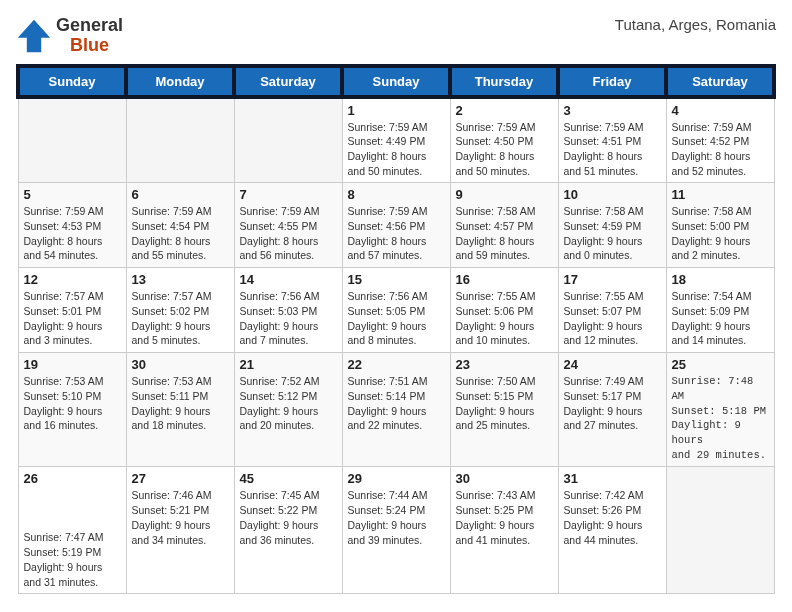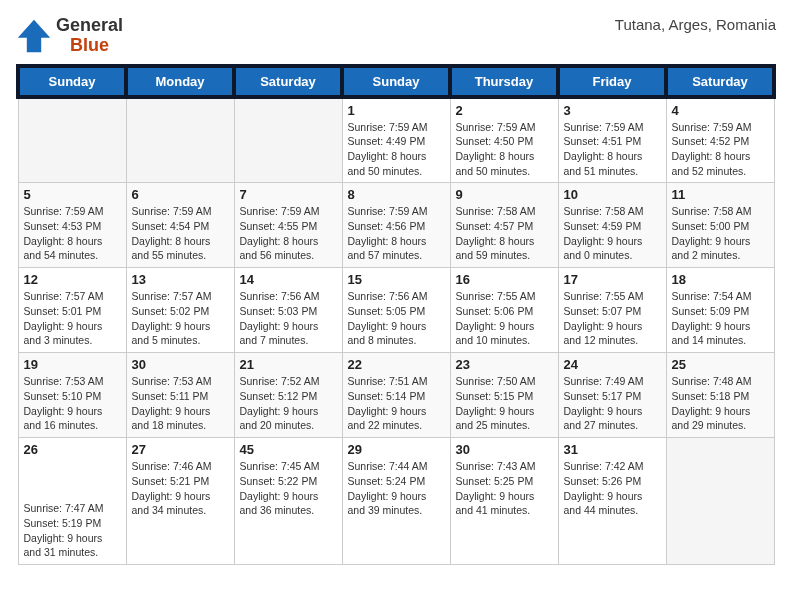--- a/index.html
+++ b/index.html
@@ -292,21 +292,21 @@
         </td>
         <td>
           <div class="day-num">24</div>
           <div class="day-info" style="white-space: pre-line;">Sunrise: 7:49 AM
 Sunset: 5:17 PM
 Daylight: 9 hours
 and 27 minutes.</div>
         </td>
         <td>
           <div class="day-num">25</div>
-          <div class="day-info" style="white-space: pre-line;">Sunrise: 7:48 AM
+          <div class="day-info" style="white-space: pre-line; font-family: Liberation Mono, monospace;">Sunrise: 7:48 AM
 Sunset: 5:18 PM
 Daylight: 9 hours
 and 29 minutes.</div>
         </td>
       </tr>
       <tr class="week-row">
         <td>
           <div class="day-num">26</div>
           <div class="day-info" style="white-space: pre-line; margin-top: 44px;">Sunrise: 7:47 AM
 Sunset: 5:19 PM

